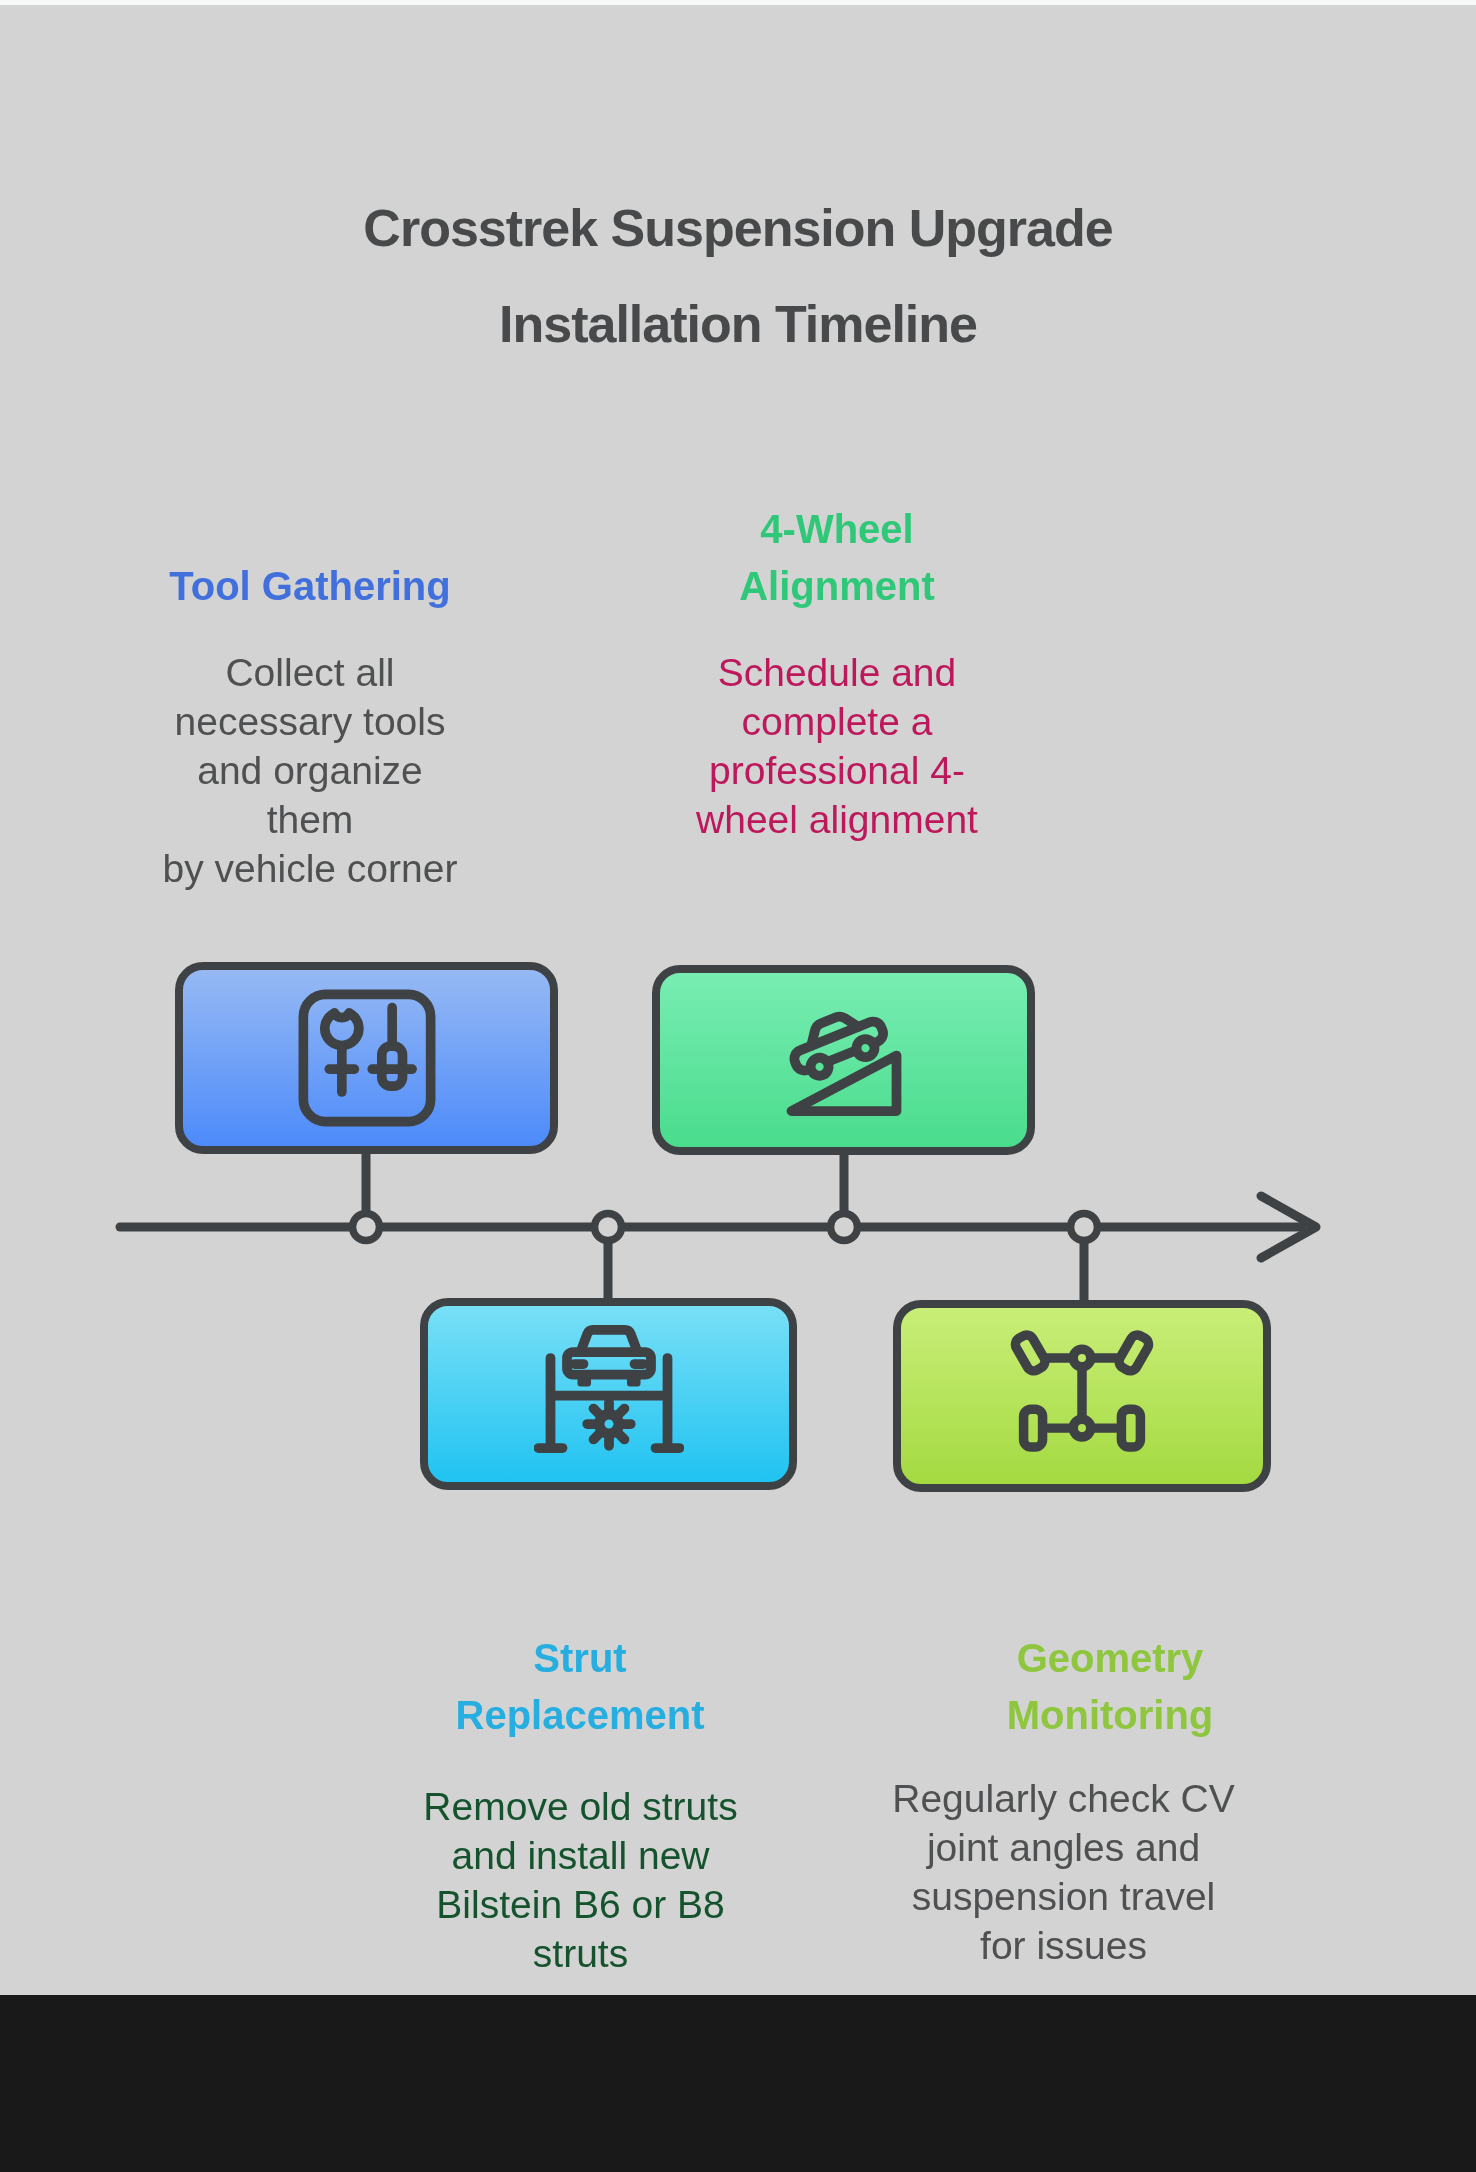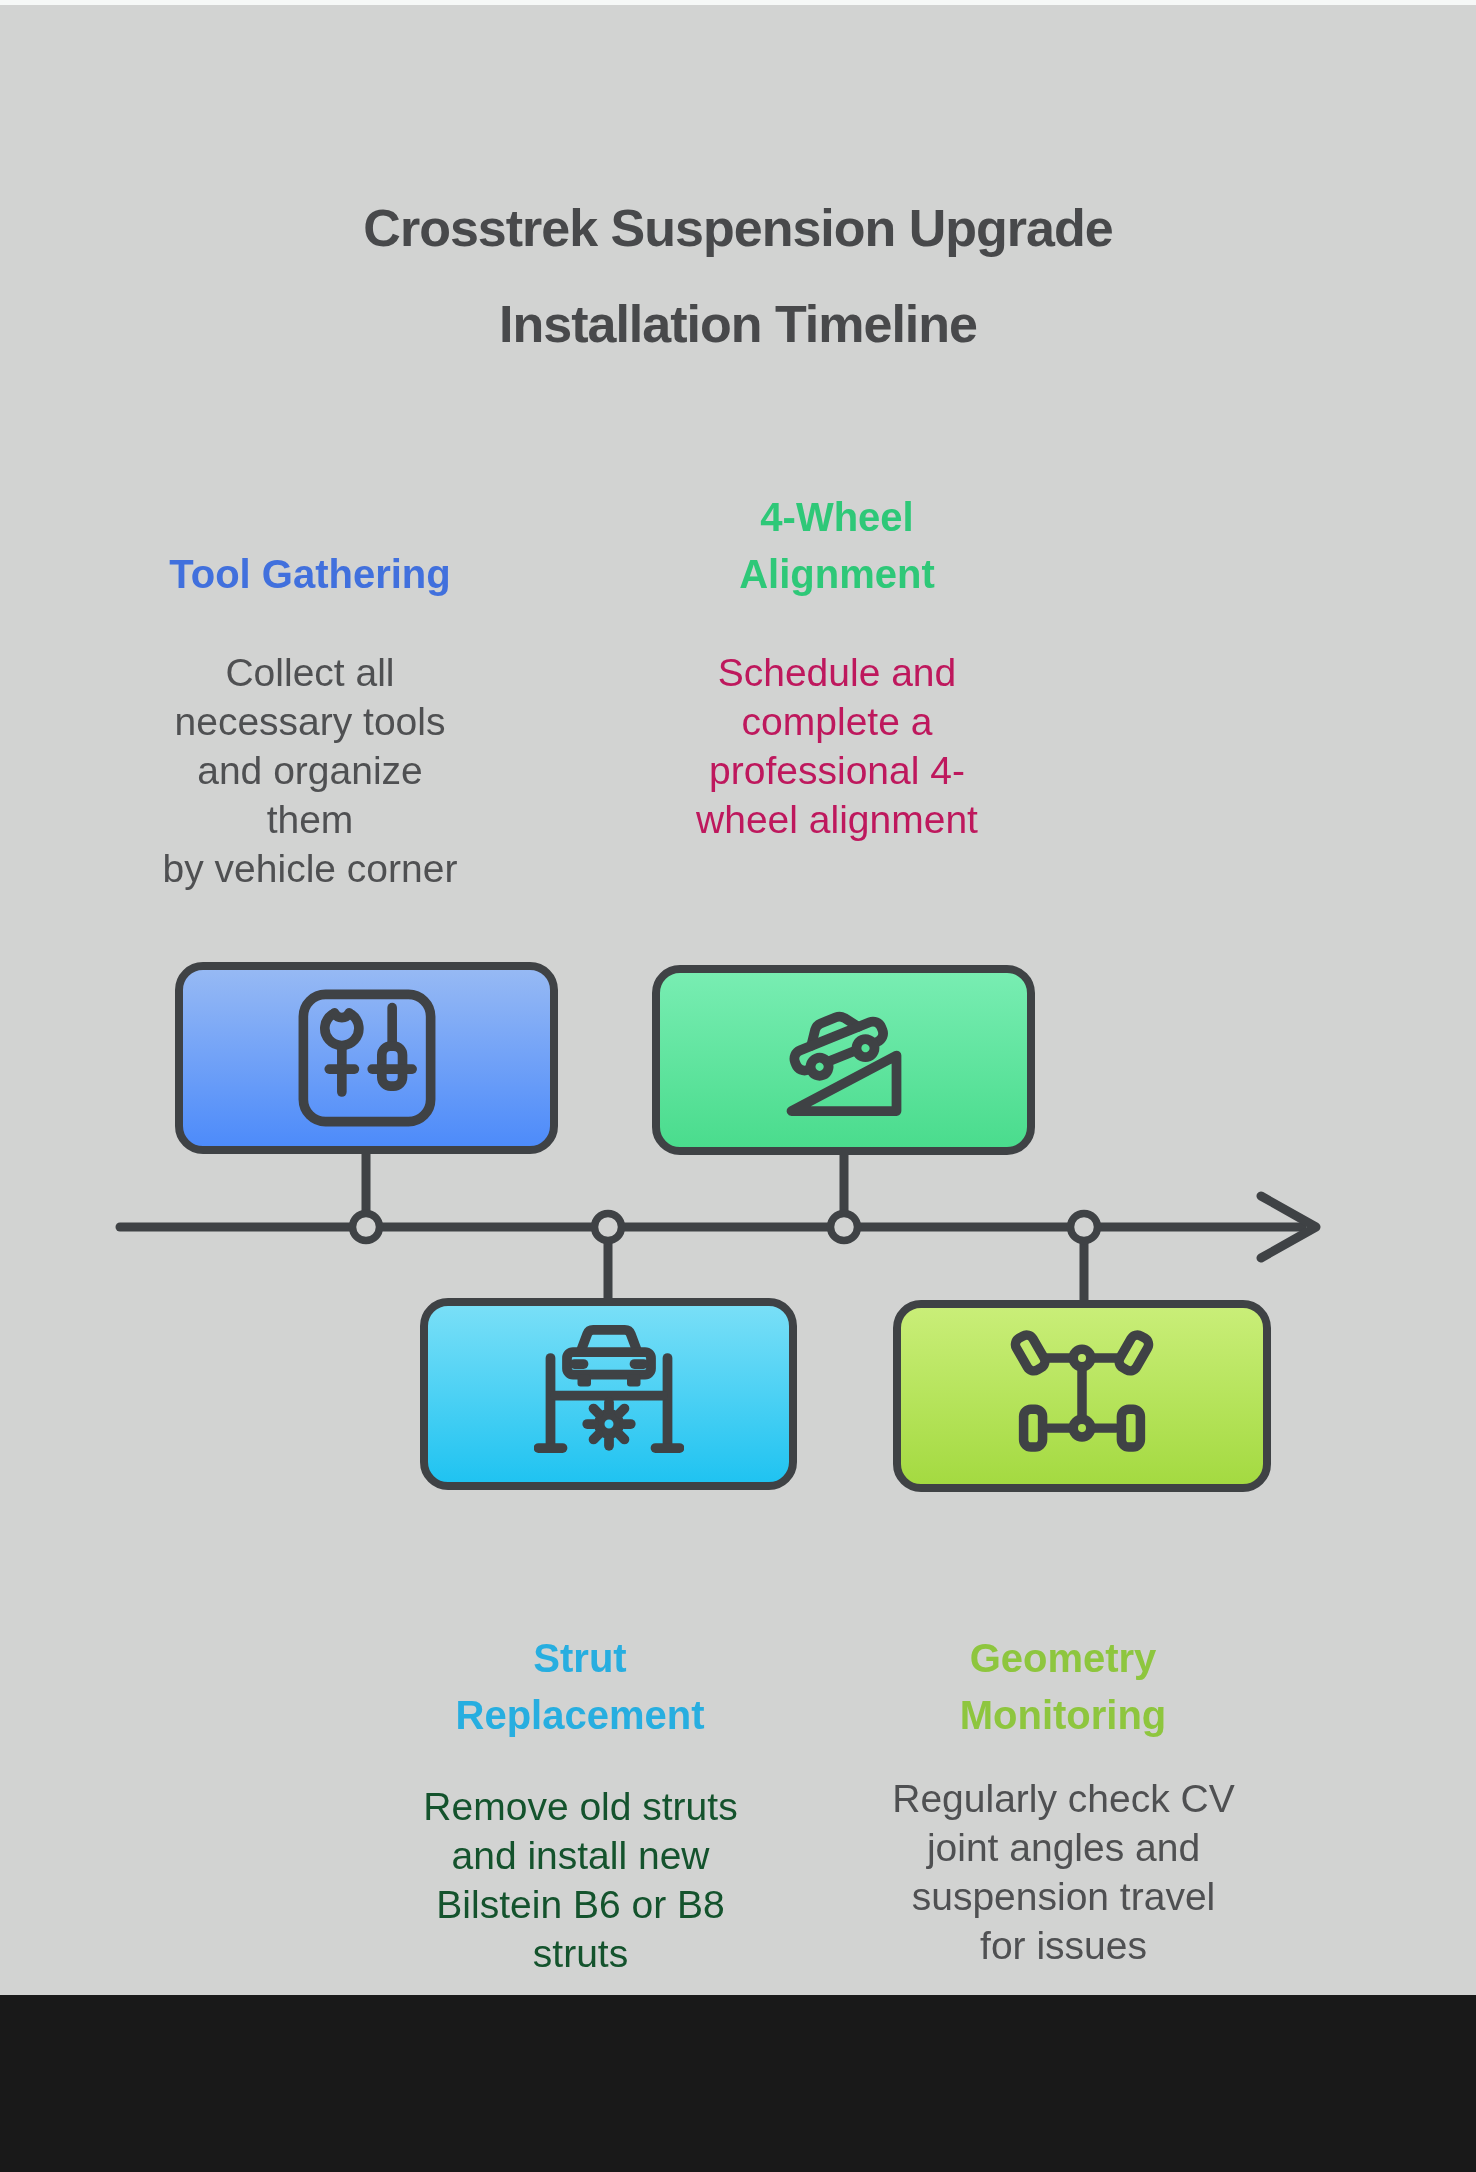--- a/index.html
+++ b/index.html
@@ -13,21 +13,21 @@
   #footer-bar{left:0;top:1995px;width:1476px;height:177px;background:#191919;}
   #page-title{
     left:0;top:180px;width:1476px;text-align:center;
     font-size:52px;line-height:96px;font-weight:bold;color:#48494b;
     white-space:pre-line;letter-spacing:-1px;
   }
   .step-heading{
     font-size:40px;line-height:57px;font-weight:bold;text-align:center;
     white-space:pre-line;
   }
-  .heading-slot{display:flex;flex-direction:column;justify-content:flex-end;align-items:center;}
+  .heading-slot{display:flex;flex-direction:column;justify-content:flex-end;align-items:center;margin-top:12px;}
   .step-desc{
     font-size:39px;line-height:49px;color:#4f5052;text-align:center;
     white-space:pre-line;
   }
   .step-box{
     box-sizing:border-box;border:8px solid #3f4245;border-radius:28px;
     display:flex;align-items:center;justify-content:center;
   }
   .icon-svg{display:block;}
   .stroke{fill:none;stroke:#3f4245;stroke-width:6.5;stroke-linecap:round;stroke-linejoin:round;}
@@ -146,21 +146,21 @@
           <path d="M56,72 H73"></path>
         <circle cx="50" cy="72" r="6"></circle>
         <rect x="10" y="59" width="13" height="26" rx="5"></rect>
         <rect x="77" y="59" width="13" height="26" rx="5"></rect>
       </g>
     </svg>
   </div>
 
   <div class="abs step-heading" style="left: 430px; top: 1630px; width: 300px; color: rgb(39, 174, 224);">Strut
 Replacement</div>
-  <div class="abs step-heading" style="left: 913px; top: 1630px; width: 300px; color: rgb(142, 198, 62);">Geometry
+  <div class="abs step-heading" style="left: 960px; top: 1630px; width: 300px; color: rgb(142, 198, 62);">Geometry
 Monitoring</div>
 
   <div class="abs step-desc" style="left: 408px; top: 1782px; width: 345px; color: #14532d;">Remove old struts
 and install new
 Bilstein B6 or B8
 struts</div>
   <div class="abs step-desc" style="left: 891px; top: 1774px; width: 345px; color: rgb(79, 80, 82);">Regularly check CV
 joint angles and
 suspension travel
 for issues</div>

